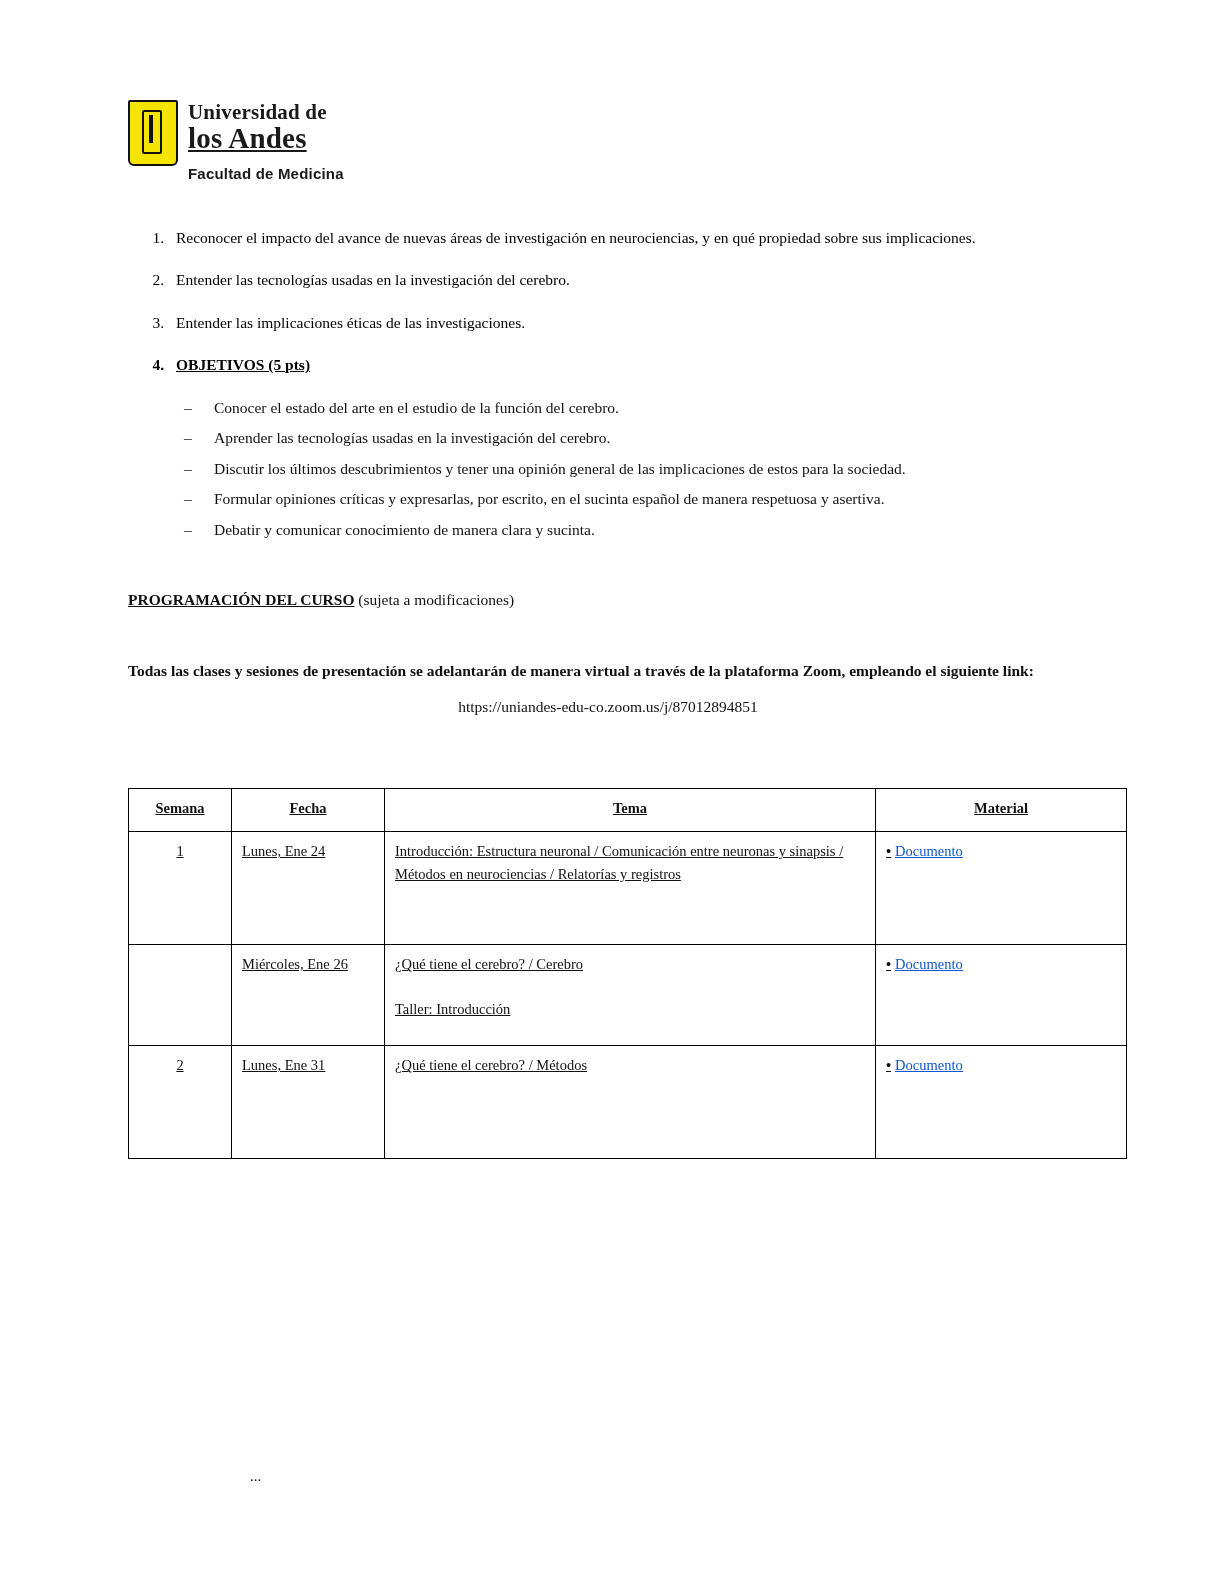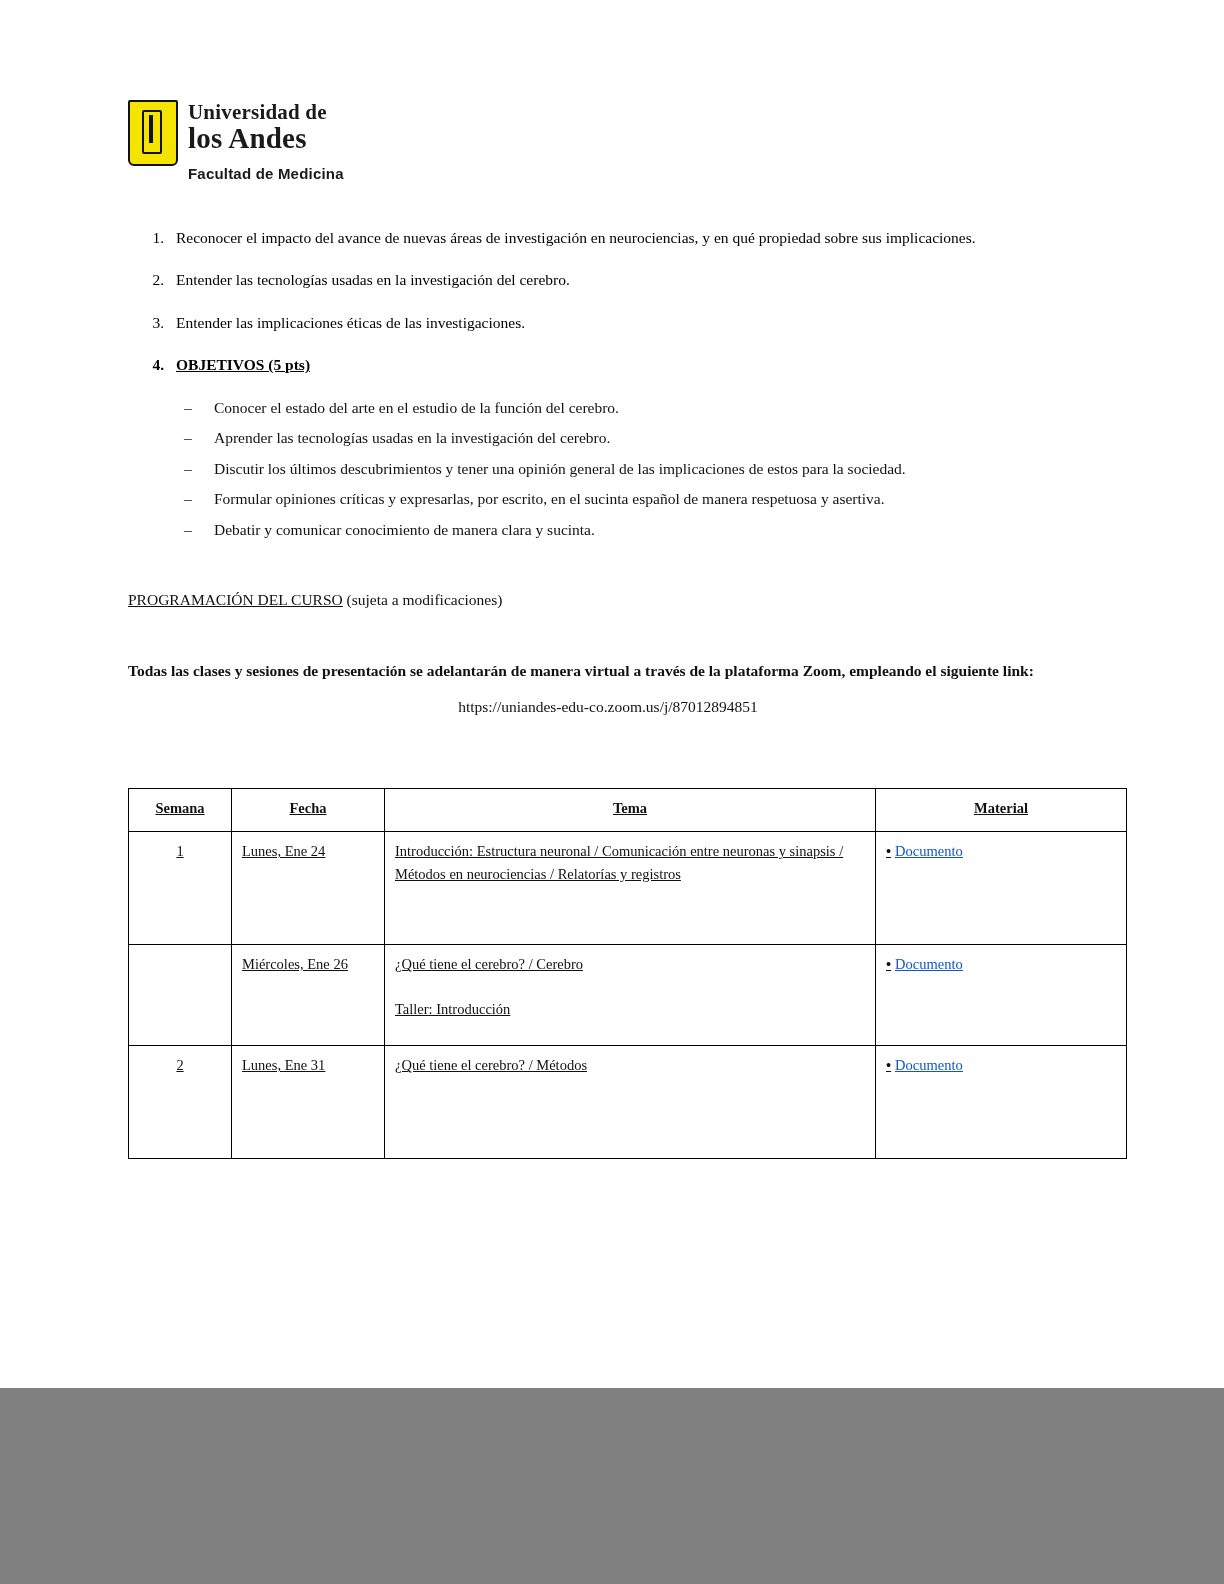--- a/index.html
+++ b/index.html
@@ -6,21 +6,21 @@
     margin: 0;
     padding: 0;
     background: #808080;
   }
   body {
     font-family: "Liberation Serif", serif;
   }
   .page {
     position: relative;
     width: 1224px;
-    height: 1388px;
+    height: 1584px;
     background: #ffffff;
     margin: 0 auto;
     overflow: hidden;
     box-sizing: border-box;
   }
   .content {
     position: absolute;
     left: 128px;
     top: 100px;
     width: 960px;
@@ -72,20 +72,21 @@
     color: #1a1a1a;
     letter-spacing: .2px;
   }
   .uni-line2 {
     font-family: "Liberation Serif", serif;
     font-size: 29px;
     font-weight: bold;
     color: #1a1a1a;
     letter-spacing: .2px;
     margin-top: 1px;
+    text-decoration: underline;
   }
   .uni-line3 {
     font-family: "Liberation Sans", sans-serif;
     font-size: 15px;
     font-weight: bold;
     color: #1a1a1a;
     margin-top: 13px;
     letter-spacing: .2px;
   }
 
@@ -128,21 +129,21 @@
     color: #111;
   }
 
   
   .section-head {
     margin-top: 50px;
     font-size: 15.5px;
     color: #111;
   }
   .section-head .bold-ul {
-    font-weight: normal;
+    font-weight: bold;
     text-decoration: underline;
     text-align: right;
   }
 
   .para {
     margin-top: 50px;
     font-size: 15.5px;
     line-height: 1.5;
     color: #111;
     font-weight: bold;

